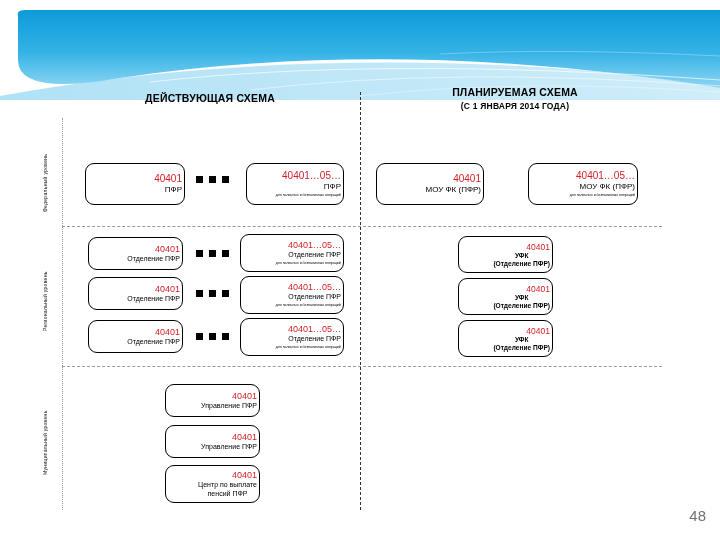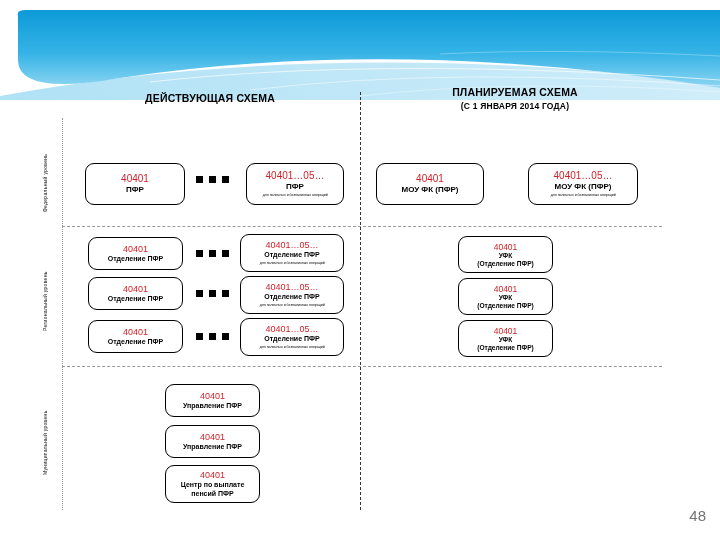--- a/index.html
+++ b/index.html
@@ -69,34 +69,34 @@
   
   .box{
     position:absolute;
     border:1.3px solid #000;
     border-radius:9px;
     background:#fff;
     box-sizing:border-box;
     text-align:center;
     display:flex;
     flex-direction:column;
-    align-items:center;
+    align-items:flex-end;
     justify-content:center;
     padding:1px 2px;
   }
   .box .acct{
     color:#d21f26;
     font-size:10px;
     line-height:12px;
     white-space:nowrap;
   }
   .box .nm{
     color:#000;
     font-size:8px;
-    font-weight:bold;
+    font-weight:normal;
     line-height:9.5px;
     white-space:pre-line;
   }
   .box .sub{
     color:#000;
     font-size:3.6px;
     line-height:5px;
     margin-top:1px;
     white-space:nowrap;
     transform:scale(.98);

